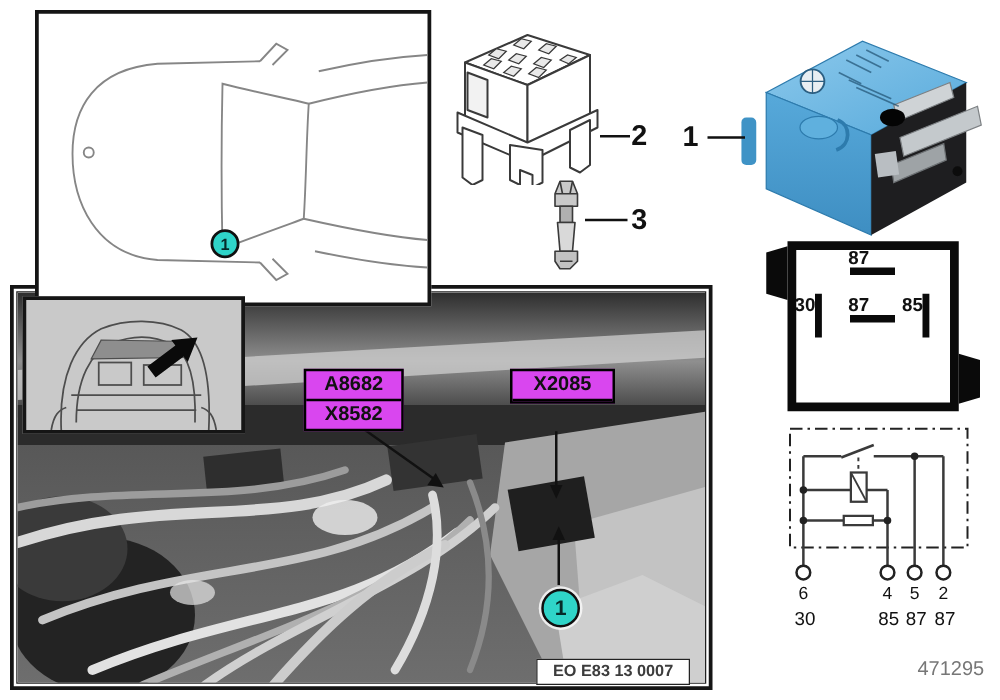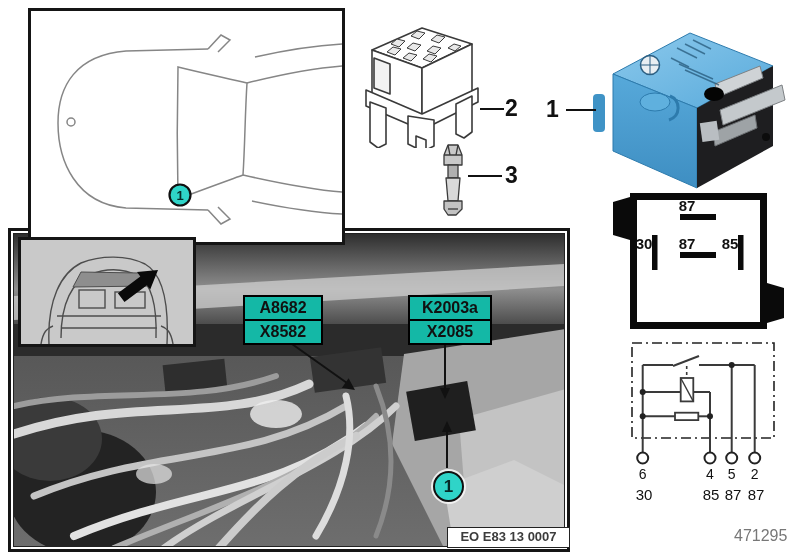--- a/index.html
+++ b/index.html
@@ -14,21 +14,21 @@
   
   #inset-box{left:18px;top:237px;width:172px;height:104px;background:#c9c9c9;border:3px solid #151515;z-index:5;}
   
   .itemnum{font-weight:bold;font-size:23px;line-height:22px;z-index:6;}
   .leader{position:absolute;background:#111;height:2px;z-index:6;}
   
   .callout{border-radius:50%;background:#2FD4C8;border:2.5px solid #101010;color:#062a28;
            font-weight:bold;display:flex;align-items:center;justify-content:center;z-index:7;}
   #photo-callout{box-shadow:0 0 0 2px rgba(245,245,245,.9);}
   
-  .plabel{border:2px solid #000;background:#14b8a6;text-align:center;font-weight:bold;font-size:16px;z-index:7;}
+  .plabel{border:2px solid #000;background:#d946ef;text-align:center;font-weight:bold;font-size:16px;z-index:7;}
   .plabel .row{height:22px;line-height:22px;padding:0 4px;}
   .plabel .row:first-child{border-bottom:2px solid #000;}
   #stamp-box{border:1.5px solid #222;background:#fff;color:#3c3c3c;font-weight:bold;font-size:13px;
              line-height:18px;text-align:center;z-index:7;padding:0 6px;}
   #doc-number{color:#777;font-size:16px;z-index:3;margin-left:32px;}
   svg text{font-family:"Liberation Sans", sans-serif;}
 </style>
 </head>
 <body>
 
@@ -246,34 +246,33 @@
       <text x="108" y="162">87</text>
       <text x="131" y="162">87</text>
     </g>
   </svg>
 
   <div class="abs plabel" style="left:243px;top:295px;width:76px">
     <div class="row">A8682</div>
     <div class="row">X8582</div>
   </div>
   <div class="abs plabel" style="left:408px;top:295px;width:80px">
-    <div class="row">K2003a</div>
     <div class="row">X2085</div>
   </div>
 
   <svg class="abs" style="left:0;top:0;z-index:6;pointer-events:none" width="800" height="560" viewBox="0 0 800 560">
     <line x1="292" y1="344" x2="347" y2="383" stroke="#111" stroke-width="2"></line>
     <polygon points="355,390 341.8,388.1 348.6,378.3" fill="#111"></polygon>
     <line x1="445" y1="345" x2="445" y2="389" stroke="#111" stroke-width="2"></line>
     <polygon points="445,399 440,388 450,388" fill="#111"></polygon>
     <line x1="447" y1="468" x2="447" y2="431" stroke="#111" stroke-width="2"></line>
     <polygon points="447,421 442,432 452,432" fill="#111"></polygon>
   </svg>
 
   <div class="abs callout" id="photo-callout" style="left:433px;top:471px;width:27px;height:27px;font-size:17px">
     <span>1</span>
   </div>
 
-  <div class="abs" id="stamp-box" style="left:447px;top:527px;width:109px;height:19px">EO E83 13 0007</div>
+  <div class="abs" id="stamp-box" style="left:429px;top:527px;width:109px;height:19px">EO E83 13 0007</div>
 
   <div class="abs" id="doc-number" style="left:702px;top:527px">471295</div>
 
 </div>
 
 </body></html>

